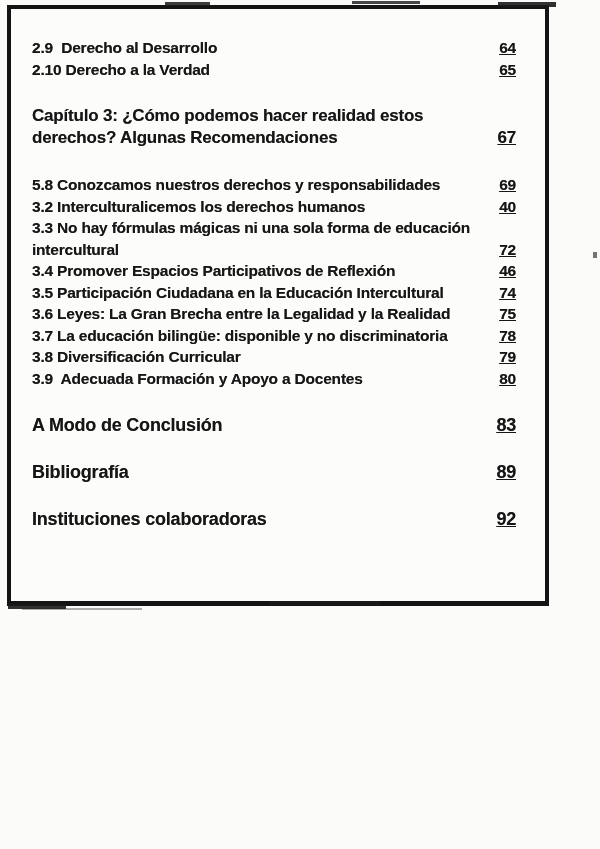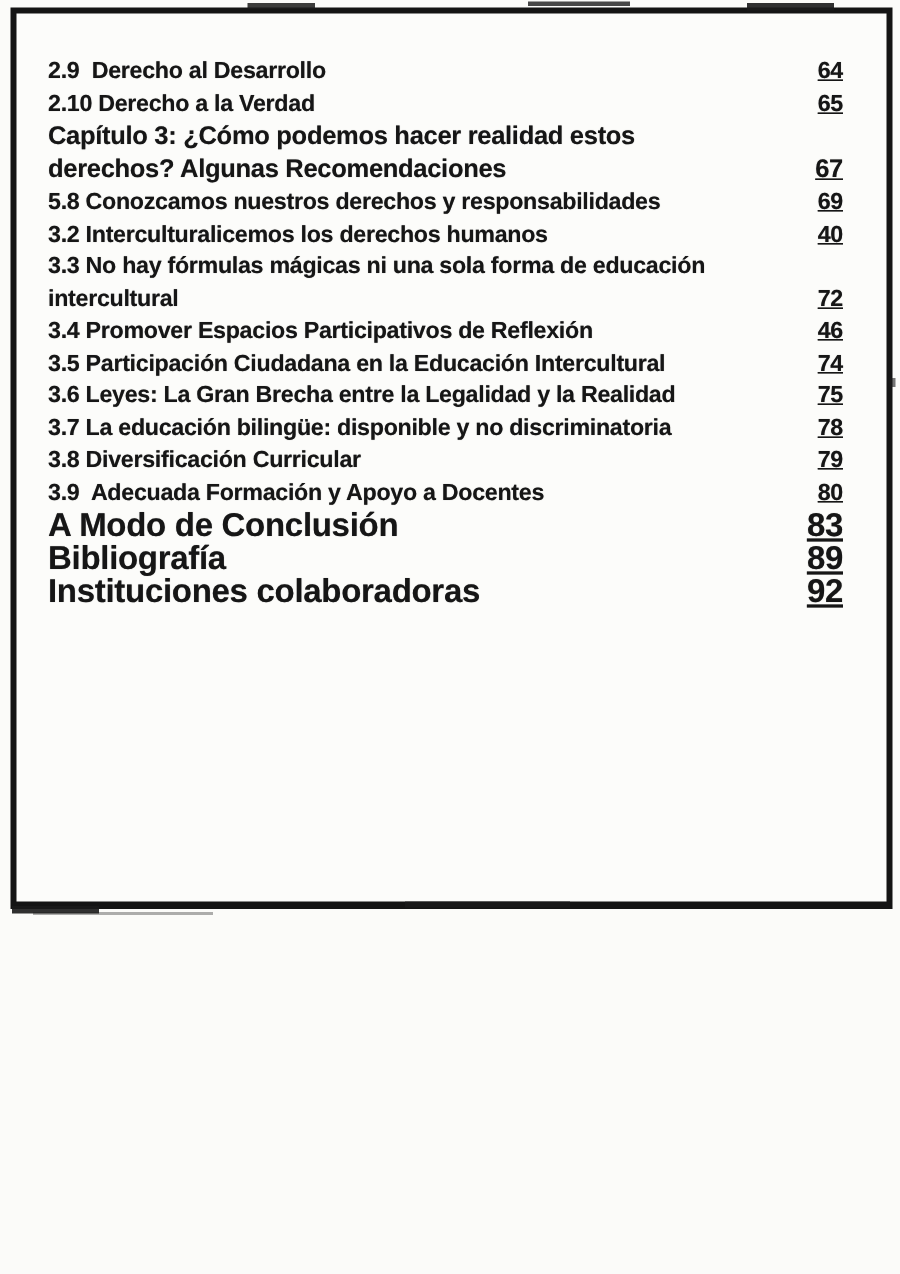--- a/index.html
+++ b/index.html
@@ -12,31 +12,32 @@
     position: relative;
     background: #fbfbf9;
     font-family: "Liberation Sans", sans-serif;
     overflow: hidden;
     color: #161616;
   }
   .frame {
     position: absolute;
     left: 7px;
     top: 5px;
-    width: 588px;
+    width: 542px;
     height: 601px;
     box-sizing: border-box;
     border: 4px solid #141414;
     border-bottom-width: 5px;
     background: #fcfcfa;
   }
   .content {
     padding: 28px 29px 0 21px;
   }
   .toc-group + .toc-group {
+    margin-top: 25px;
   }
   .row {
     position: relative;
     font-weight: bold;
     font-size: 15.5px;
     line-height: 21.5px;
     letter-spacing: -0.2px;
     text-shadow: 0 0 0.5px rgba(10,10,10,0.55);
   }
   .row .label {
@@ -47,21 +48,21 @@
     position: absolute;
     right: 0;
     bottom: 0;
     text-decoration: underline;
   }
   .row.chapter {
     font-size: 17px;
     line-height: 22px;
   }
   .row.backmatter {
-    font-size: 22px;
+    font-size: 18px;
     line-height: 22px;
   }
   
   .artifact {
     position: absolute;
     background: #1a1a1a;
   }
   .a-top-1 { left: 165px; top: 2px;  width: 45px;  height: 4px; opacity: .85; }
   .a-top-2 { left: 352px; top: 1px;  width: 68px;  height: 3px; opacity: .8; }
   .a-top-3 { left: 498px; top: 2px;  width: 58px;  height: 5px; opacity: .9; }

